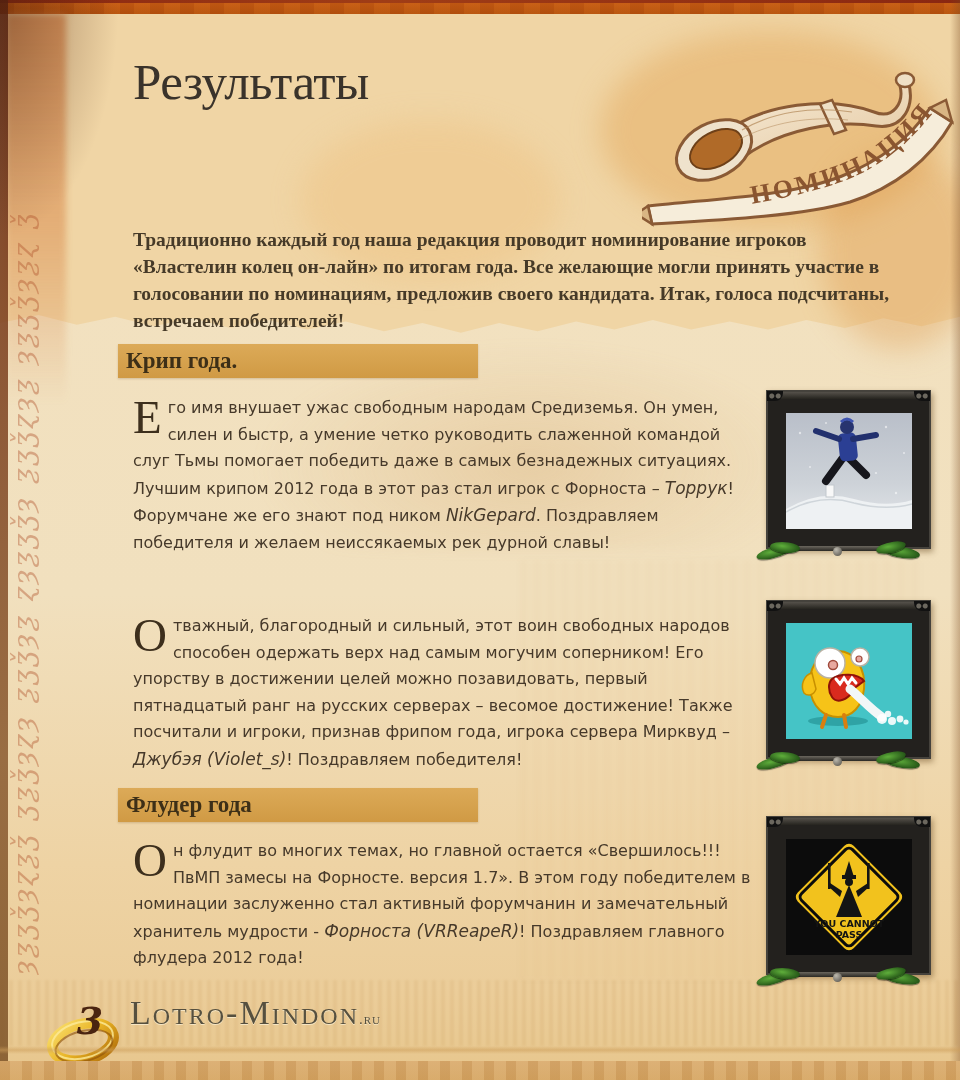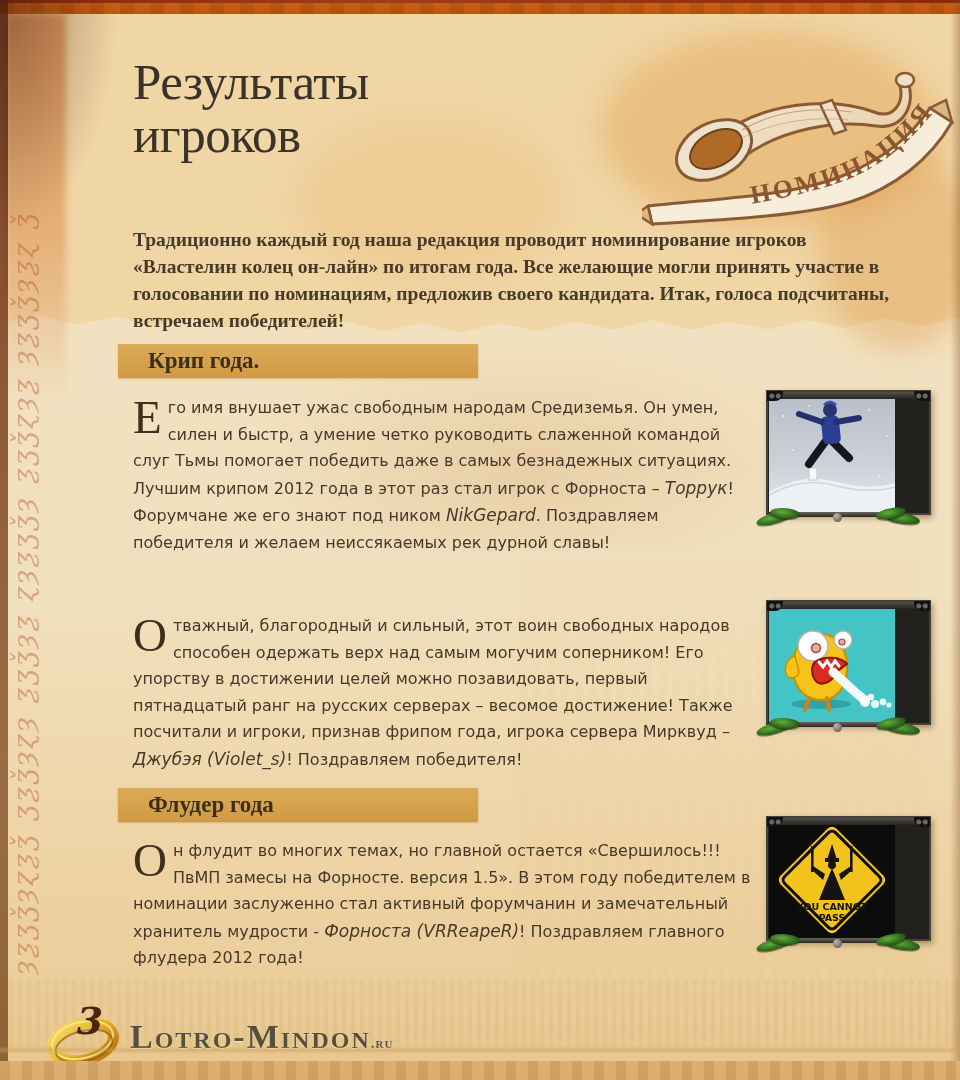--- a/index.html
+++ b/index.html
@@ -34,51 +34,51 @@
   .side-script{left:8px;top:215px;height:760px;width:42px;
     writing-mode:vertical-rl;transform:rotate(180deg);
     font-family:"DejaVu Serif",serif;font-style:italic;font-size:27px;letter-spacing:3px;
     color:rgba(176,84,46,.42);white-space:nowrap;overflow:hidden;}
   
   .page-title{left:133px;top:56px;font-family:"Liberation Serif",serif;font-size:51px;line-height:53px;color:#3a332b;letter-spacing:-0.5px;}
   .intro{left:133px;top:226px;width:778px;font-family:"Liberation Serif",serif;font-weight:bold;font-size:19.5px;line-height:27px;color:#463a28;}
   
   .horn-wrap{left:642px;top:38px;width:318px;height:200px;}
   
-  .sec-bar{left:118px;width:360px;height:34px;line-height:34px;padding-left:30px;box-sizing:border-box;
+  .sec-bar{left:118px;width:360px;height:34px;line-height:34px;padding-left:8px;box-sizing:border-box;
     background:linear-gradient(180deg,#dcaa58,#d09a44);
     font-family:"Liberation Serif",serif;font-weight:bold;font-size:23px;color:#3d2f17;
     box-shadow:0 1px 2px rgba(120,80,30,.25);}
   .sec-para{left:133px;width:622px;font-size:16px;line-height:26.5px;color:#46392a;}
   .dropcap{float:left;font-family:"Liberation Serif",serif;font-size:47px;line-height:40px;margin:2px 6px 0 0;color:#3d2f1d;}
   .pname{font-weight:normal;font-style:italic;font-size:17px;}
   
-  .award-frame{width:165px;background:#23211e;border:2px solid #45423c;padding:1px;box-sizing:border-box;
+  .award-frame{width:165px;background:#23211e;border:2px solid #45423c;padding:18px;box-sizing:border-box;
     box-shadow:2px 3px 6px rgba(90,60,20,.45);}
   .frame-top{position:absolute;left:0;top:0;width:100%;height:7px;background:linear-gradient(180deg,#55514a,#26241f);}
   .corner{position:absolute;width:16px;height:10px;top:-1px;background:
     radial-gradient(circle at 30% 50%, #6b675e 0 2px, transparent 3px),
     radial-gradient(circle at 70% 50%, #6b675e 0 2px, transparent 3px),#111;}
   .corner.tl{left:-1px;border-radius:0 0 8px 0;}
   .corner.tr{right:-1px;border-radius:0 0 0 8px;}
   .award-inner{width:126px;height:116px;overflow:hidden;background:#000;margin-top:3px;}
   .leaf-row{position:absolute;left:-14px;bottom:-13px;width:168px;height:20px;}
   .leaf{position:absolute;width:36px;height:11px;border-radius:60% 40% 60% 40%;
     background:radial-gradient(ellipse at 40% 40%, #5fae3b, #1d4a12 80%);box-shadow:0 1px 1px rgba(0,0,0,.5);}
   .leaf.l1{left:2px;bottom:2px;transform:rotate(-12deg);}
   .leaf.l2{left:16px;bottom:7px;transform:rotate(8deg);width:30px;}
   .leaf.r1{right:2px;bottom:2px;transform:rotate(12deg);}
   .leaf.r2{right:16px;bottom:7px;transform:rotate(-8deg);width:30px;}
   .vine{position:absolute;bottom:9px;left:30px;width:108px;height:5px;background:linear-gradient(180deg,#6b675e,#2a2824);border-radius:3px;}
   .knob{position:absolute;left:50%;bottom:4px;width:9px;height:9px;margin-left:-5px;border-radius:50%;
     background:radial-gradient(circle at 35% 30%,#bdb9ae,#4d4a43);}
   
   .ring-wrap{left:40px;top:996px;width:86px;height:78px;}
-  .logo{left:130px;top:1018px;font-family:"Liberation Serif",serif;color:#56503f;
-    font-variant:small-caps;font-weight:bold;font-size:34px;letter-spacing:2px;text-shadow:0 1px 0 rgba(255,250,230,.6);}
+  .logo{left:130px;top:994px;font-family:"Liberation Serif",serif;color:#56503f;
+    font-variant:small-caps;font-weight:normal;font-size:34px;letter-spacing:2px;text-shadow:0 1px 0 rgba(255,250,230,.6);}
   .logo .suffix{font-size:15px;letter-spacing:1px;}
   .band1{left:0;top:1046px;width:960px;height:8px;background:linear-gradient(180deg,rgba(208,160,92,.0),rgba(205,158,90,.55),rgba(208,160,92,.0));}
   .band2{left:0;top:1061px;width:960px;height:19px;
     background:repeating-linear-gradient(90deg,rgba(176,120,52,.25) 0 10px,rgba(220,180,120,.25) 10px 22px),linear-gradient(180deg,#ddb076,#d8a968);}
   .grass{left:0;top:980px;width:960px;height:66px;opacity:.35;
     background:repeating-linear-gradient(90deg, rgba(190,140,70,.35) 0 4px, rgba(235,205,150,.3) 4px 9px);filter:blur(1px);}
 </style>
 </head>
 <body>
 
@@ -94,21 +94,20 @@
   <div class="abs top-redline"></div>
   <div class="abs top-band"></div>
   <div class="abs left-orange"></div>
   <div class="abs left-edge"></div>
   <div class="abs corner-shadow"></div>
   <div class="abs right-shade"></div>
   <div class="abs side-script">ȝƺʒǯȝɀƺǯ ʒƺǯȝɀȝ ƺʒǯȝƺ ɀȝƺʒǯȝ ƺʒǯɀȝƺ ȝƺʒǯȝƺɀ ǯȝƺʒ</div>
 
   <div class="abs page-title">
     <div>Результаты</div>
-    <div>игроков</div>
   </div>
 
   <div class="abs horn-wrap">
     <svg width="318" height="200" viewBox="0 0 318 200">
       <defs>
         <linearGradient id="hornfill" x1="0" y1="0" x2="1" y2="1">
           <stop offset="0" stop-color="#f7ecd8"></stop>
             <stop offset="1" stop-color="#e5c9a2"></stop>
         </linearGradient>
       </defs>
@@ -225,21 +224,21 @@
         <span class="leaf l1"></span>
         <span class="leaf l2"></span>
       <span class="leaf r1"></span>
         <span class="leaf r2"></span>
         <span class="knob"></span>
     </div>
   </div>
 
   <div class="abs sec-bar" style="top:788px">Флудер года</div>
   <div class="abs sec-para" style="top:838px">
-    <span class="dropcap">О</span><span>н флудит во многих темах, но главной остается «Свершилось!!! ПвМП замесы на Форносте. версия 1.5». В этом году победителем в номинации заслуженно стал активный форумчанин и замечательный хранитель мудрости - </span><span class="pname">Форноста (VRReapeR)</span><span>! Поздравляем главного флудера 2012 года!</span>
+    <span class="dropcap">О</span><span>н флудит во многих темах, но главной остается «Свершилось!!! ПвМП замесы на Форносте. версия 1.7». В этом году победителем в номинации заслуженно стал активный форумчанин и замечательный хранитель мудрости - </span><span class="pname">Форноста (VRReapeR)</span><span>! Поздравляем главного флудера 2012 года!</span>
   </div>
   <div class="abs award-frame" style="left:766px;top:816px">
     <div class="frame-top"></div>
     <span class="corner tl"></span>
     <span class="corner tr"></span>
     <div class="award-inner">
       <svg width="126" height="116" viewBox="0 0 126 116">
         <rect width="126" height="116" fill="#0c0c0c"></rect>
         <g transform="translate(63,58) rotate(45)">
           <rect x="-41" y="-41" width="82" height="82" rx="8" fill="#f2c21d" stroke="#0c0c0c" stroke-width="3"></rect>

